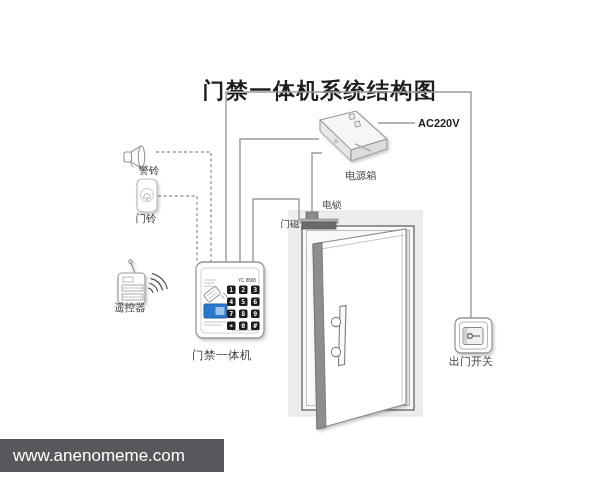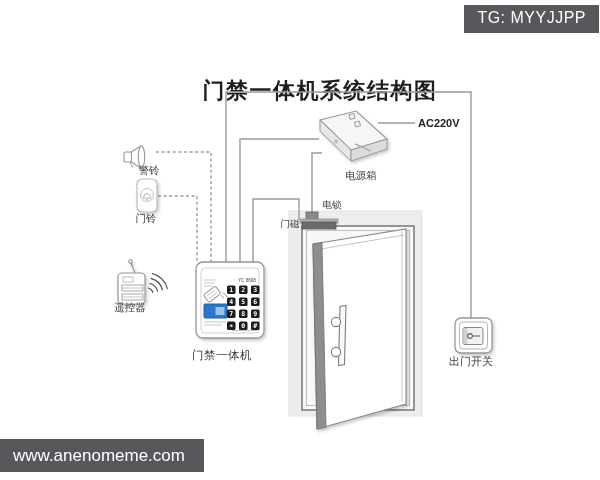--- a/index.html
+++ b/index.html
@@ -9,39 +9,38 @@
     --key-bg:#1a1a1a;
   }
   html,body{margin:0;padding:0;background:#fff;}
   #page{position:relative;width:600px;height:480px;background:#fff;overflow:hidden;
         font-family:"Liberation Sans","DejaVu Sans",sans-serif;}
   #title{position:absolute;left:40px;right:0;top:48px;text-align:center;
          font-family:"Liberation Serif","DejaVu Serif",serif;
          font-size:22px;font-weight:600;letter-spacing:1.5px;color:#1d1d1d;margin-top:28px;}
   .banner{position:absolute;background:var(--banner-bg);color:#fff;}
   #banner-tr{top:5px;right:1px;font-size:16px;padding:4px 13px 6px 13px;letter-spacing:.5px;}
-  #banner-bl{left:0;top:439px;width:204px;height:33px;line-height:33px;
+  #banner-bl{left:0;top:439px;width:224px;height:33px;line-height:33px;
              padding-left:13px;box-sizing:border-box;font-size:17px;}
   svg{position:absolute;left:0;top:0;}
   .wire{stroke:var(--wire);stroke-width:1.4;fill:none;}
   .dash{stroke-dasharray:3 2.6;}
   .ol{stroke:#979797;fill:#fff;}
   .ol2{stroke:#b9b9b9;fill:#fff;}
   .thin{stroke:#b5b5b5;stroke-width:.8;fill:none;}
   .lbl{font-family:"Liberation Serif","DejaVu Serif",serif;fill:#3c3c3c;}
   .keytxt{font-family:"DejaVu Sans Mono","Liberation Mono",monospace;
           font-weight:bold;fill:#fff;}
 </style>
 </head>
 <body>
 
 <div id="page">
 
   <div id="title">门禁一体机系统结构图</div>
-  <div id="banner-tr" class="banner">TG: MYYJJPP</div>
   <div id="banner-bl" class="banner">www.anenomeme.com</div>
 
   <svg width="600" height="480" viewBox="0 0 600 480">
     <defs>
       <filter id="ds" x="-20%" y="-20%" width="150%" height="150%">
         <feDropShadow dx="1.5" dy="2" stdDeviation="1.5" flood-color="#000" flood-opacity="0.22"></feDropShadow>
       </filter>
     </defs>
 
     <rect x="289" y="211" width="133" height="205" fill="#ededed" stroke="#e2e2e2"></rect>

